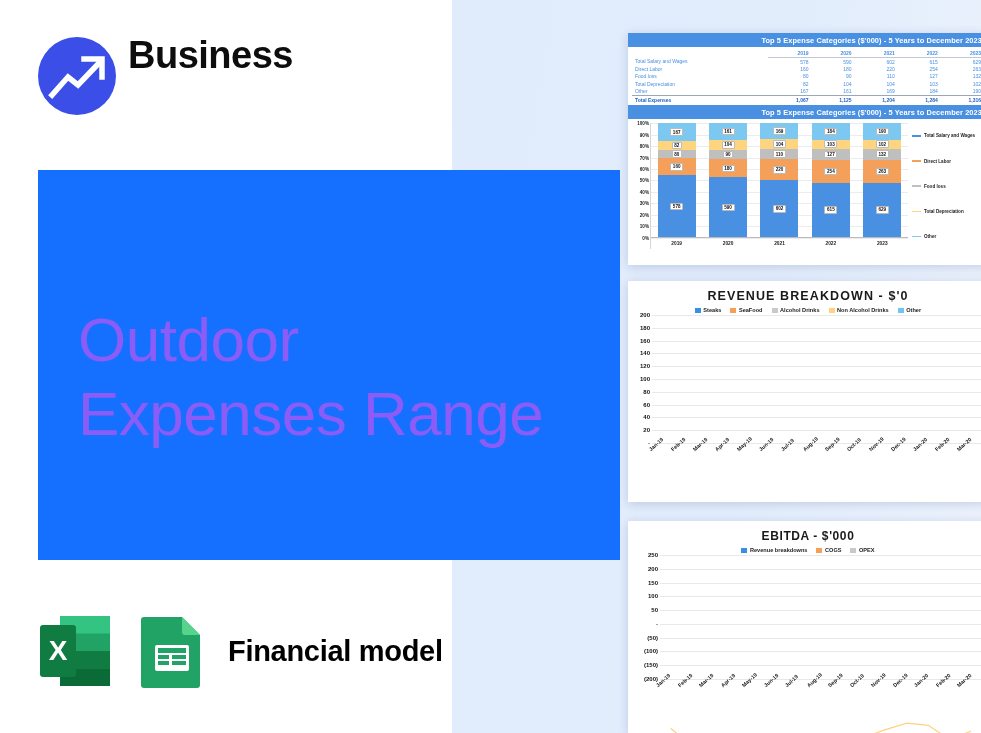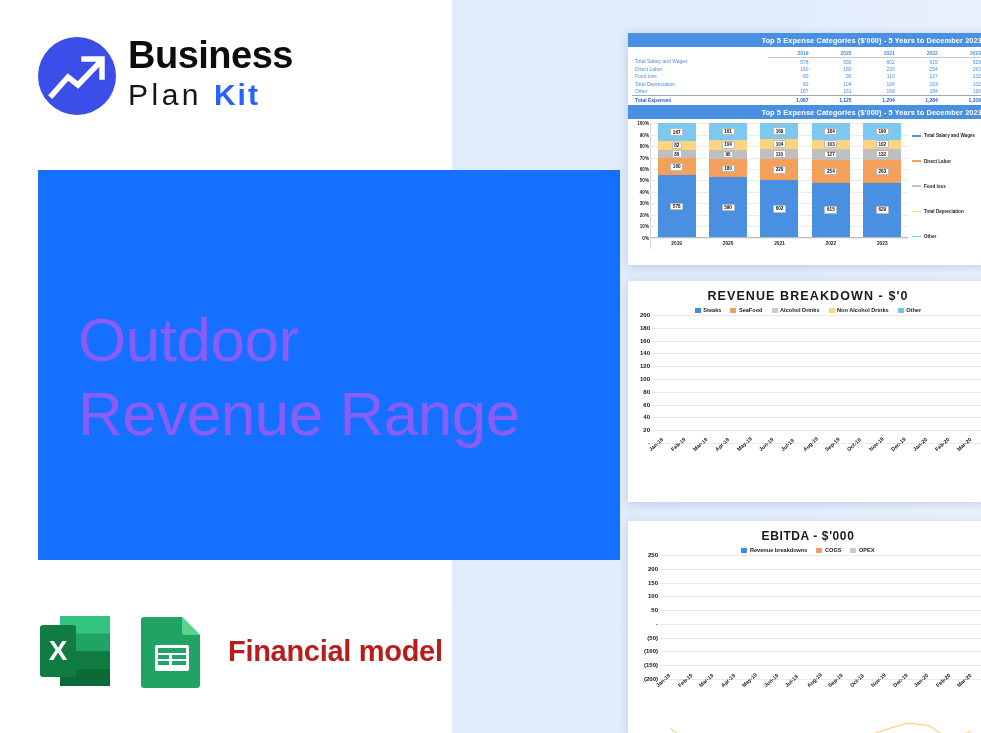--- a/index.html
+++ b/index.html
@@ -43,21 +43,21 @@
     position: absolute; left: 78px; top: 303px; width: 520px;
     color: #8b5cf6; font-size: 62px; font-weight: 400;
     line-height: 74px; letter-spacing: -0.5px;
   }
 
   
   .icon-row { position: absolute; left: 38px; top: 612px; height: 78px; display: flex; align-items: center; }
   .excel-icon { width: 74px; height: 74px; position: relative; margin-right: 28px; }
   .sheets-icon { width: 64px; height: 74px; position: relative; margin-right: 24px; }
   .fin-model-label {
-    font-size: 29px; font-weight: 700; color: #b91c1c; letter-spacing: -0.3px;
+    font-size: 29px; font-weight: 700; color: #000000; letter-spacing: -0.3px;
   }
 
   
   .card {
     position: absolute; background: #ffffff;
     box-shadow: 0 2px 10px rgba(20,50,110,.18);
     overflow: hidden;
   }
   #card-expense { left: 628px; top: 33px; width: 360px; height: 232px; }
   #card-revenue { left: 628px; top: 281px; width: 360px; height: 221px; }
@@ -150,30 +150,26 @@
 
   <div class="logo-wrap">
     <div class="logo-circle">
       <svg width="78" height="78" viewBox="0 0 78 78">
         <path d="M14 58 L30 40 L40 48 L62 25" stroke="#fff" stroke-width="5.5" fill="none" stroke-linecap="square"></path>
         <path d="M46 22 L64 22 L64 40" stroke="#fff" stroke-width="5.5" fill="none" stroke-linecap="square"></path>
       </svg>
     </div>
     <div class="logo-text">
       <div class="logo-line1">Business</div>
-      <div class="logo-line2">
-        <span>Plan</span>
-        <span class="kit">Kit</span>
-      </div>
     </div>
   </div>
 
   <div class="hero-title">
     <div>Outdoor</div>
-    <div>Revenue Range</div>
+    <div>Expenses Range</div>
   </div>
 
   <div class="icon-row">
     <div class="excel-icon">
       <svg width="74" height="74" viewBox="0 0 74 74">
         <rect x="22" y="2" width="50" height="70" rx="2" fill="#21a366"></rect>
         <rect x="22" y="2" width="50" height="17.5" fill="#33c481"></rect>
         <rect x="22" y="37" width="50" height="17.5" fill="#107c41"></rect>
         <rect x="22" y="54.5" width="50" height="17.5" fill="#0b6b37"></rect>
         <rect x="2" y="11" width="36" height="52" rx="3" fill="#107c41"></rect>

